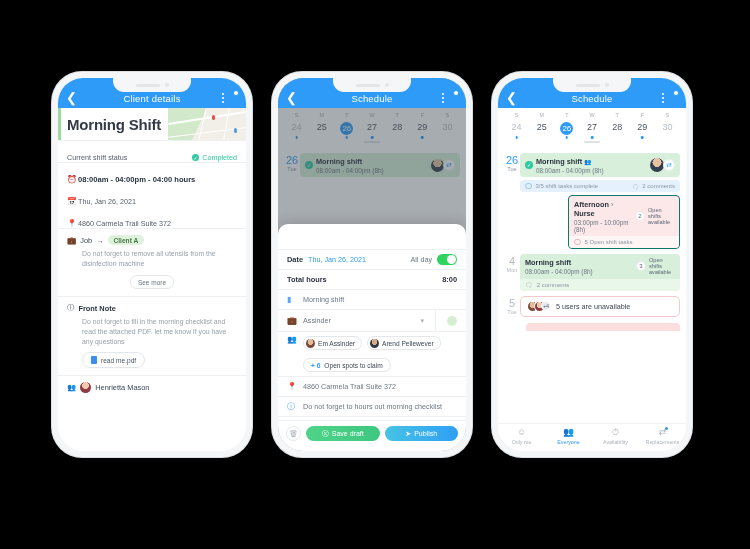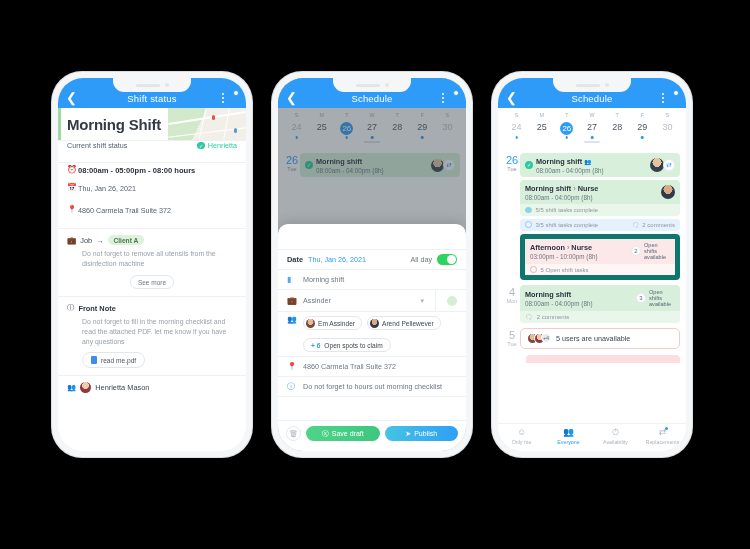--- a/index.html
+++ b/index.html
@@ -87,21 +87,21 @@
   .hero .map .r4 { left:58px; top:0; width:1.3px; height:100%; transform: rotate(10deg); }
   .hero .map .pin { position:absolute; left:44px; top:7px; width:3px; height:5px; background:#e4544f; border-radius:2px 2px 2px 2px; }
   .hero .map .pin2 { position:absolute; left:66px; top:20px; width:3px; height:5px; background:#5b9bd5; border-radius:2px; }
   .hero .leftbar { position:absolute; left:0; top:0; width:3px; height:100%; background:#9fd9a2; }
   .hero h1 {
     position: relative; z-index:2; font-size: 15px; font-weight: bold; color: #343b46;
     margin-left: 9px; letter-spacing: -.2px;
   }
 
   .row {
-    display: flex; align-items: flex-start;
+    display: flex; align-items: flex-end;
     padding: 0 9px; min-height: 22px;
     border-top: 1px solid #eef1f3;
     font-size: 7.2px; color: #55606e;
   }
   .row .ico { width: 11px; flex: none; color: #5aa8f5; font-size: 8px; line-height:1; }
   .status-done { margin-left:auto; display:flex; align-items:center; gap:3px; color:#2ec9a0; font-size:7.2px; }
   .chk {
     width:7.5px;height:7.5px;border-radius:50%;background:#2ec9a0;
     display:flex;align-items:center;justify-content:center;color:#fff;font-size:5px;
   }
@@ -164,21 +164,21 @@
   .dayrow { display:flex; padding: 2px 6px 3px 6px; }
   .daynum { width:16px; flex:none; text-align:center; padding-top:2px; }
   .daynum .n { font-size:11px; color:#2e9bf8; line-height:1; }
   .daynum .w { font-size:5.6px; color:#8b96a2; }
   .daynum.grey .n { color:#b3bac2; }
   .daynum.grey .w { color:#b3bac2; }
   .cards { flex:1; display:flex; flex-direction:column; gap:3px; }
   .card { border-radius:4px; overflow:hidden; }
   .card.green { background:#d8f0db; }
   .card.blue  { background:#cfe7fb; }
-  .card.pink  { background:#fce8e8; border:5px solid #0f766e; }
+  .card.pink  { background:#fce8e8; border:1px solid #0f766e;margin-left:48px; }
   .card .top { display:flex; align-items:center; padding:3.5px 5px; gap:3px; }
   .card .ttl { font-size:7.3px; font-weight:bold; color:#2b3240; }
   .card .ttl .sep { color:#6d7783; font-weight:normal; }
   .card .sub { font-size:6.3px; color:#6d7783; margin-top:1px; }
   .card .foot {
     display:flex; align-items:center; gap:4px;
     padding:2.5px 5px; font-size:6px; color:#8b96a2; background:rgba(255,255,255,.45);
   }
   .card.pink .foot { background:rgba(255,255,255,.55); }
   .ring { width:6.5px;height:6.5px;border-radius:50%;border:1.2px solid #9fc7ea; flex:none; }
@@ -290,21 +290,21 @@
 
   <div class="phone p1">
     <div class="screen">
       <div class="notch">
         <span class="speaker"></span>
         <span class="cam"></span>
       </div>
 
       <div class="navbar">
         <div class="nav-back">❮</div>
-        <div class="nav-title">Shift status</div>
+        <div class="nav-title">Client details</div>
         <div class="nav-menu">
           <span class="dot d1"></span>
             <span class="dot d2"></span>
             <span class="dot d3"></span>
           <i></i>
             <i></i>
             <i></i>
           <span class="badge"></span>
         </div>
       </div>
@@ -319,27 +319,27 @@
           <span class="pin"></span>
           <span class="pin2"></span>
         </div>
         <h1>Morning Shift</h1>
       </div>
 
       <div class="row">
         <span>Current shift status</span>
         <span class="status-done">
           <span class="chk">✓</span>
-          <span>Henrietta</span>
+          <span>Completed</span>
         </span>
       </div>
 
       <div class="row strong" style="padding-top:3px;">
         <span class="ico">⏰</span>
-        <span>08:00am - 05:00pm - 08:00 hours</span>
+        <span>08:00am - 04:00pm - 04:00 hours</span>
       </div>
       <div class="row" style="border-top:none;">
         <span class="ico">📅</span>
         <span>Thu, Jan 26, 2021</span>
       </div>
       <div class="row" style="border-top:none;">
         <span class="ico">📍</span>
         <span>4860 Carmela Trail Suite 372</span>
       </div>
 
@@ -449,20 +449,24 @@
 
         <div class="srow">
           <span class="lbl-dark">Date</span>
           <span class="link">Thu, Jan 26, 2021</span>
           <span style="margin-left:auto;">All day</span>
           <span class="toggle">
               <span class="knob"></span>
             </span>
         </div>
 
+        <div class="srow">
+          <span class="lbl-dark">Total hours</span>
+          <span class="lbl-dark" style="margin-left:auto;">8:00</span>
+        </div>
 
         <div class="srow">
           <span class="ico-b">▮</span>
           <span>Morning shift</span>
         </div>
 
         <div class="srow tall">
           <span class="ico-b">💼</span>
           <span>Assinder</span>
           <span class="dropdown-caret">▾</span>
@@ -571,37 +575,20 @@
                     <span>Morning shift</span>
                     <span style="font-size:6px;color:#6d7783;">👥</span>
                   </div>
                   <div class="sub">08:00am - 04:00pm (8h)</div>
                 </div>
                 <span class="avatar a4" style="width:14px;height:14px;margin-left:auto;"></span>
                 <span class="swap">⇄</span>
               </div>
             </div>
 
-            <div class="card green">
-              <div class="top">
-                <div>
-                  <div class="ttl">
-                    <span>Morning shift</span>
-                    <span class="sep">›</span>
-                    <span>Nurse</span>
-                  </div>
-                  <div class="sub">08:00am - 04:00pm (8h)</div>
-                </div>
-                <span class="avatar a2" style="width:14px;height:14px;margin-left:auto;"></span>
-              </div>
-              <div class="foot">
-                <span class="ring done"></span>
-                <span>5/5 shift tasks complete</span>
-              </div>
-            </div>
 
             <div class="card blue">
               <div class="foot">
                 <span class="ring"></span>
                 <span>3/5 shift tasks complete</span>
                 <span style="margin-left:auto;display:flex;align-items:center;gap:3px;">
                   <span>🗨</span>
                   <span>2 comments</span>
                 </span>
               </div>

